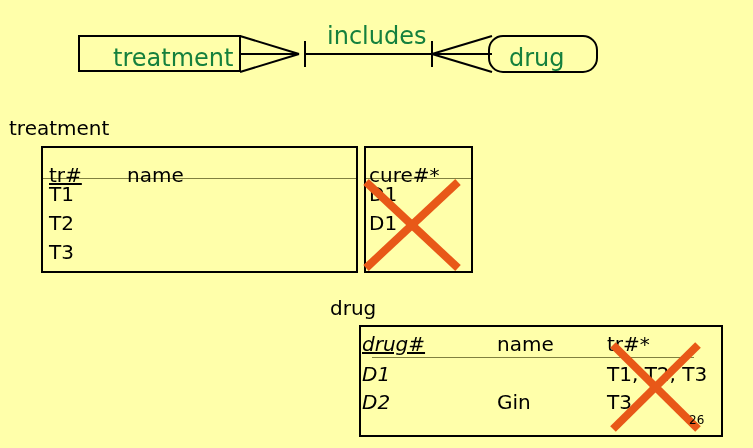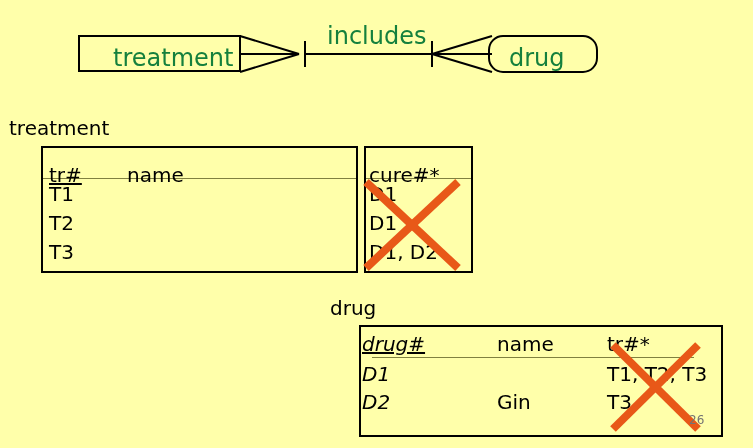--- a/index.html
+++ b/index.html
@@ -117,21 +117,21 @@
   
   .x-mark { position: absolute; }
   #x-treatment { left: 360px; top: 178px; }
   #x-drug      { left: 608px; top: 341px; }
 
   
   #slide-number {
     position: absolute;
     left: 689px; top: 414px;
     font-size: 12px;
-    color: #737373;
+    color: #000000;
     line-height: 1;
   }
 </style>
 </head>
 <body>
 
 <div class="slide">
 
   <div class="er-layer">
     <svg class="er-svg" width="753" height="110">
@@ -174,21 +174,20 @@
   <div class="cell hdr t-col-name t-row-h">name</div>
   <div class="cell hdr t-col-drug t-row-h">cure#*</div>
 
   <div class="cell t-col-tr t-row-1">T1</div>
   <div class="cell t-col-drug t-row-1">D1</div>
 
   <div class="cell t-col-tr t-row-2">T2</div>
   <div class="cell t-col-drug t-row-2">D1</div>
 
   <div class="cell t-col-tr t-row-3">T3</div>
-  <div class="cell t-col-drug t-row-3">D1, D2</div>
 
   <svg class="x-mark" id="x-treatment" width="104" height="94">
     <line x1="6" y1="90" x2="98" y2="4" stroke="#E85818" stroke-width="8" stroke-linecap="butt"></line>
     <line x1="6" y1="4" x2="98" y2="90" stroke="#E85818" stroke-width="8" stroke-linecap="butt"></line>
   </svg>
 
   <div class="caption" id="caption-drug">drug</div>
 
   <div id="drug-box"></div>
   <div class="hdr-rule" id="drug-rule"></div>

